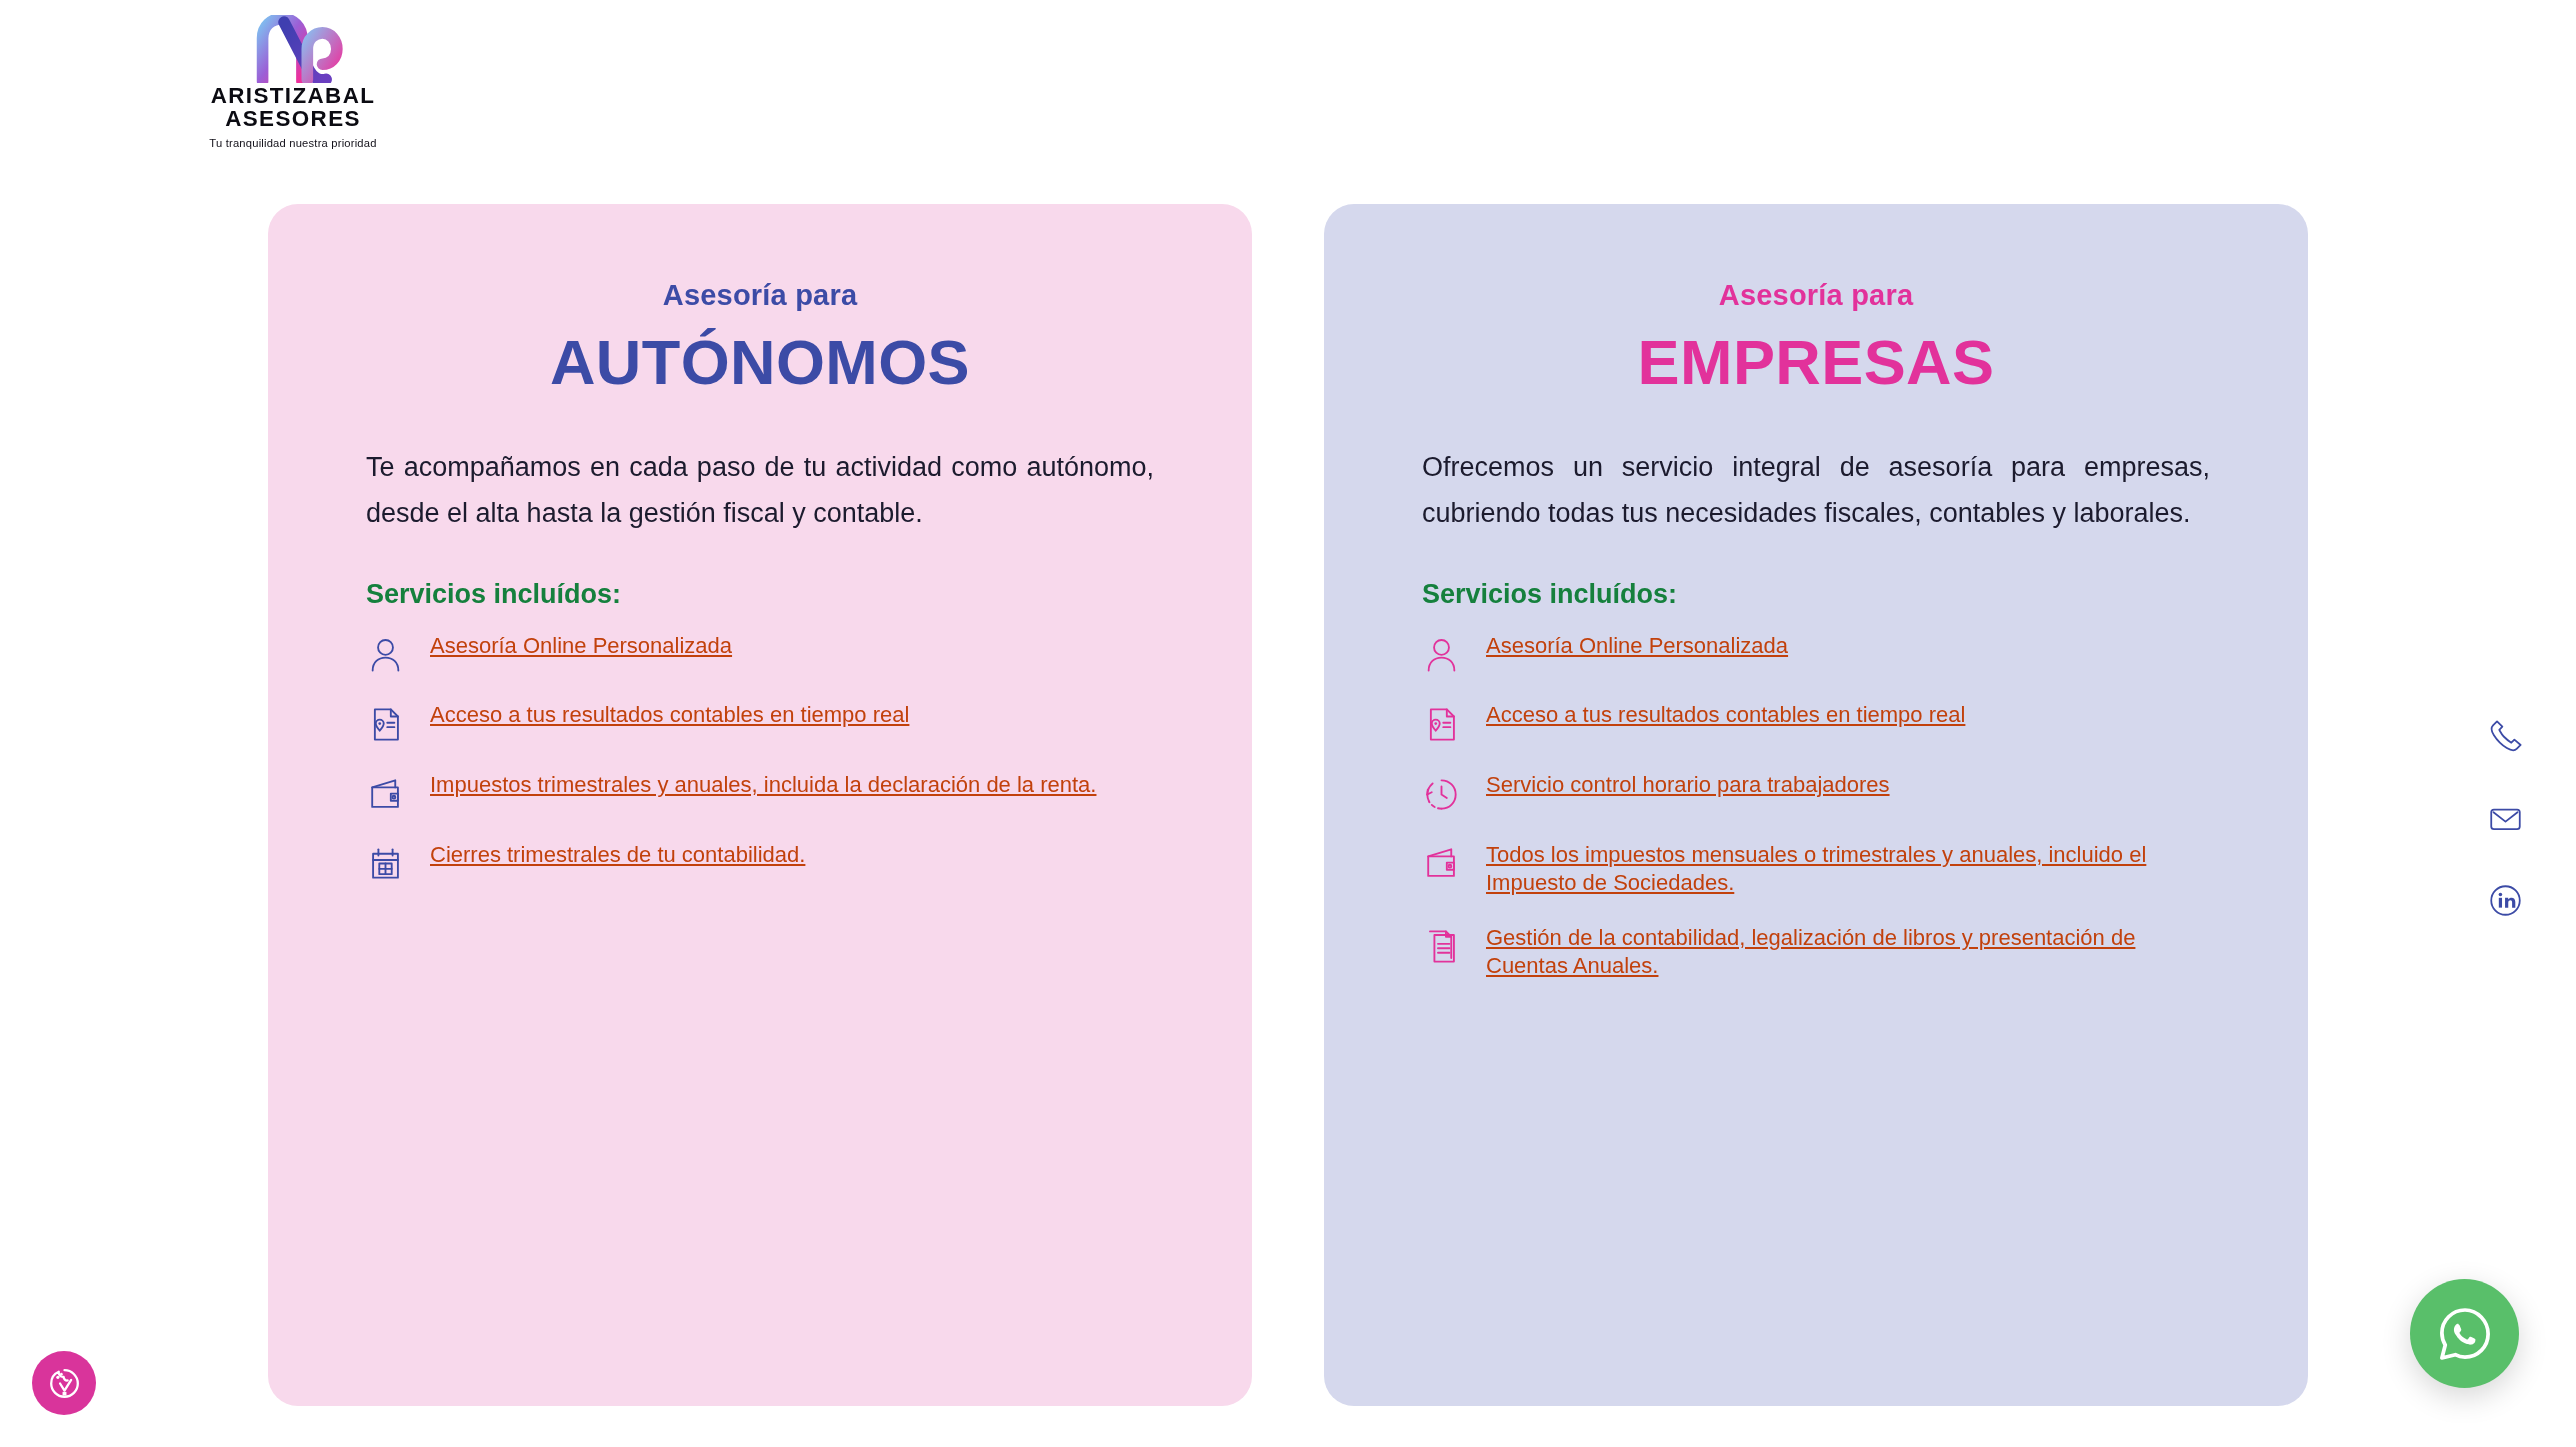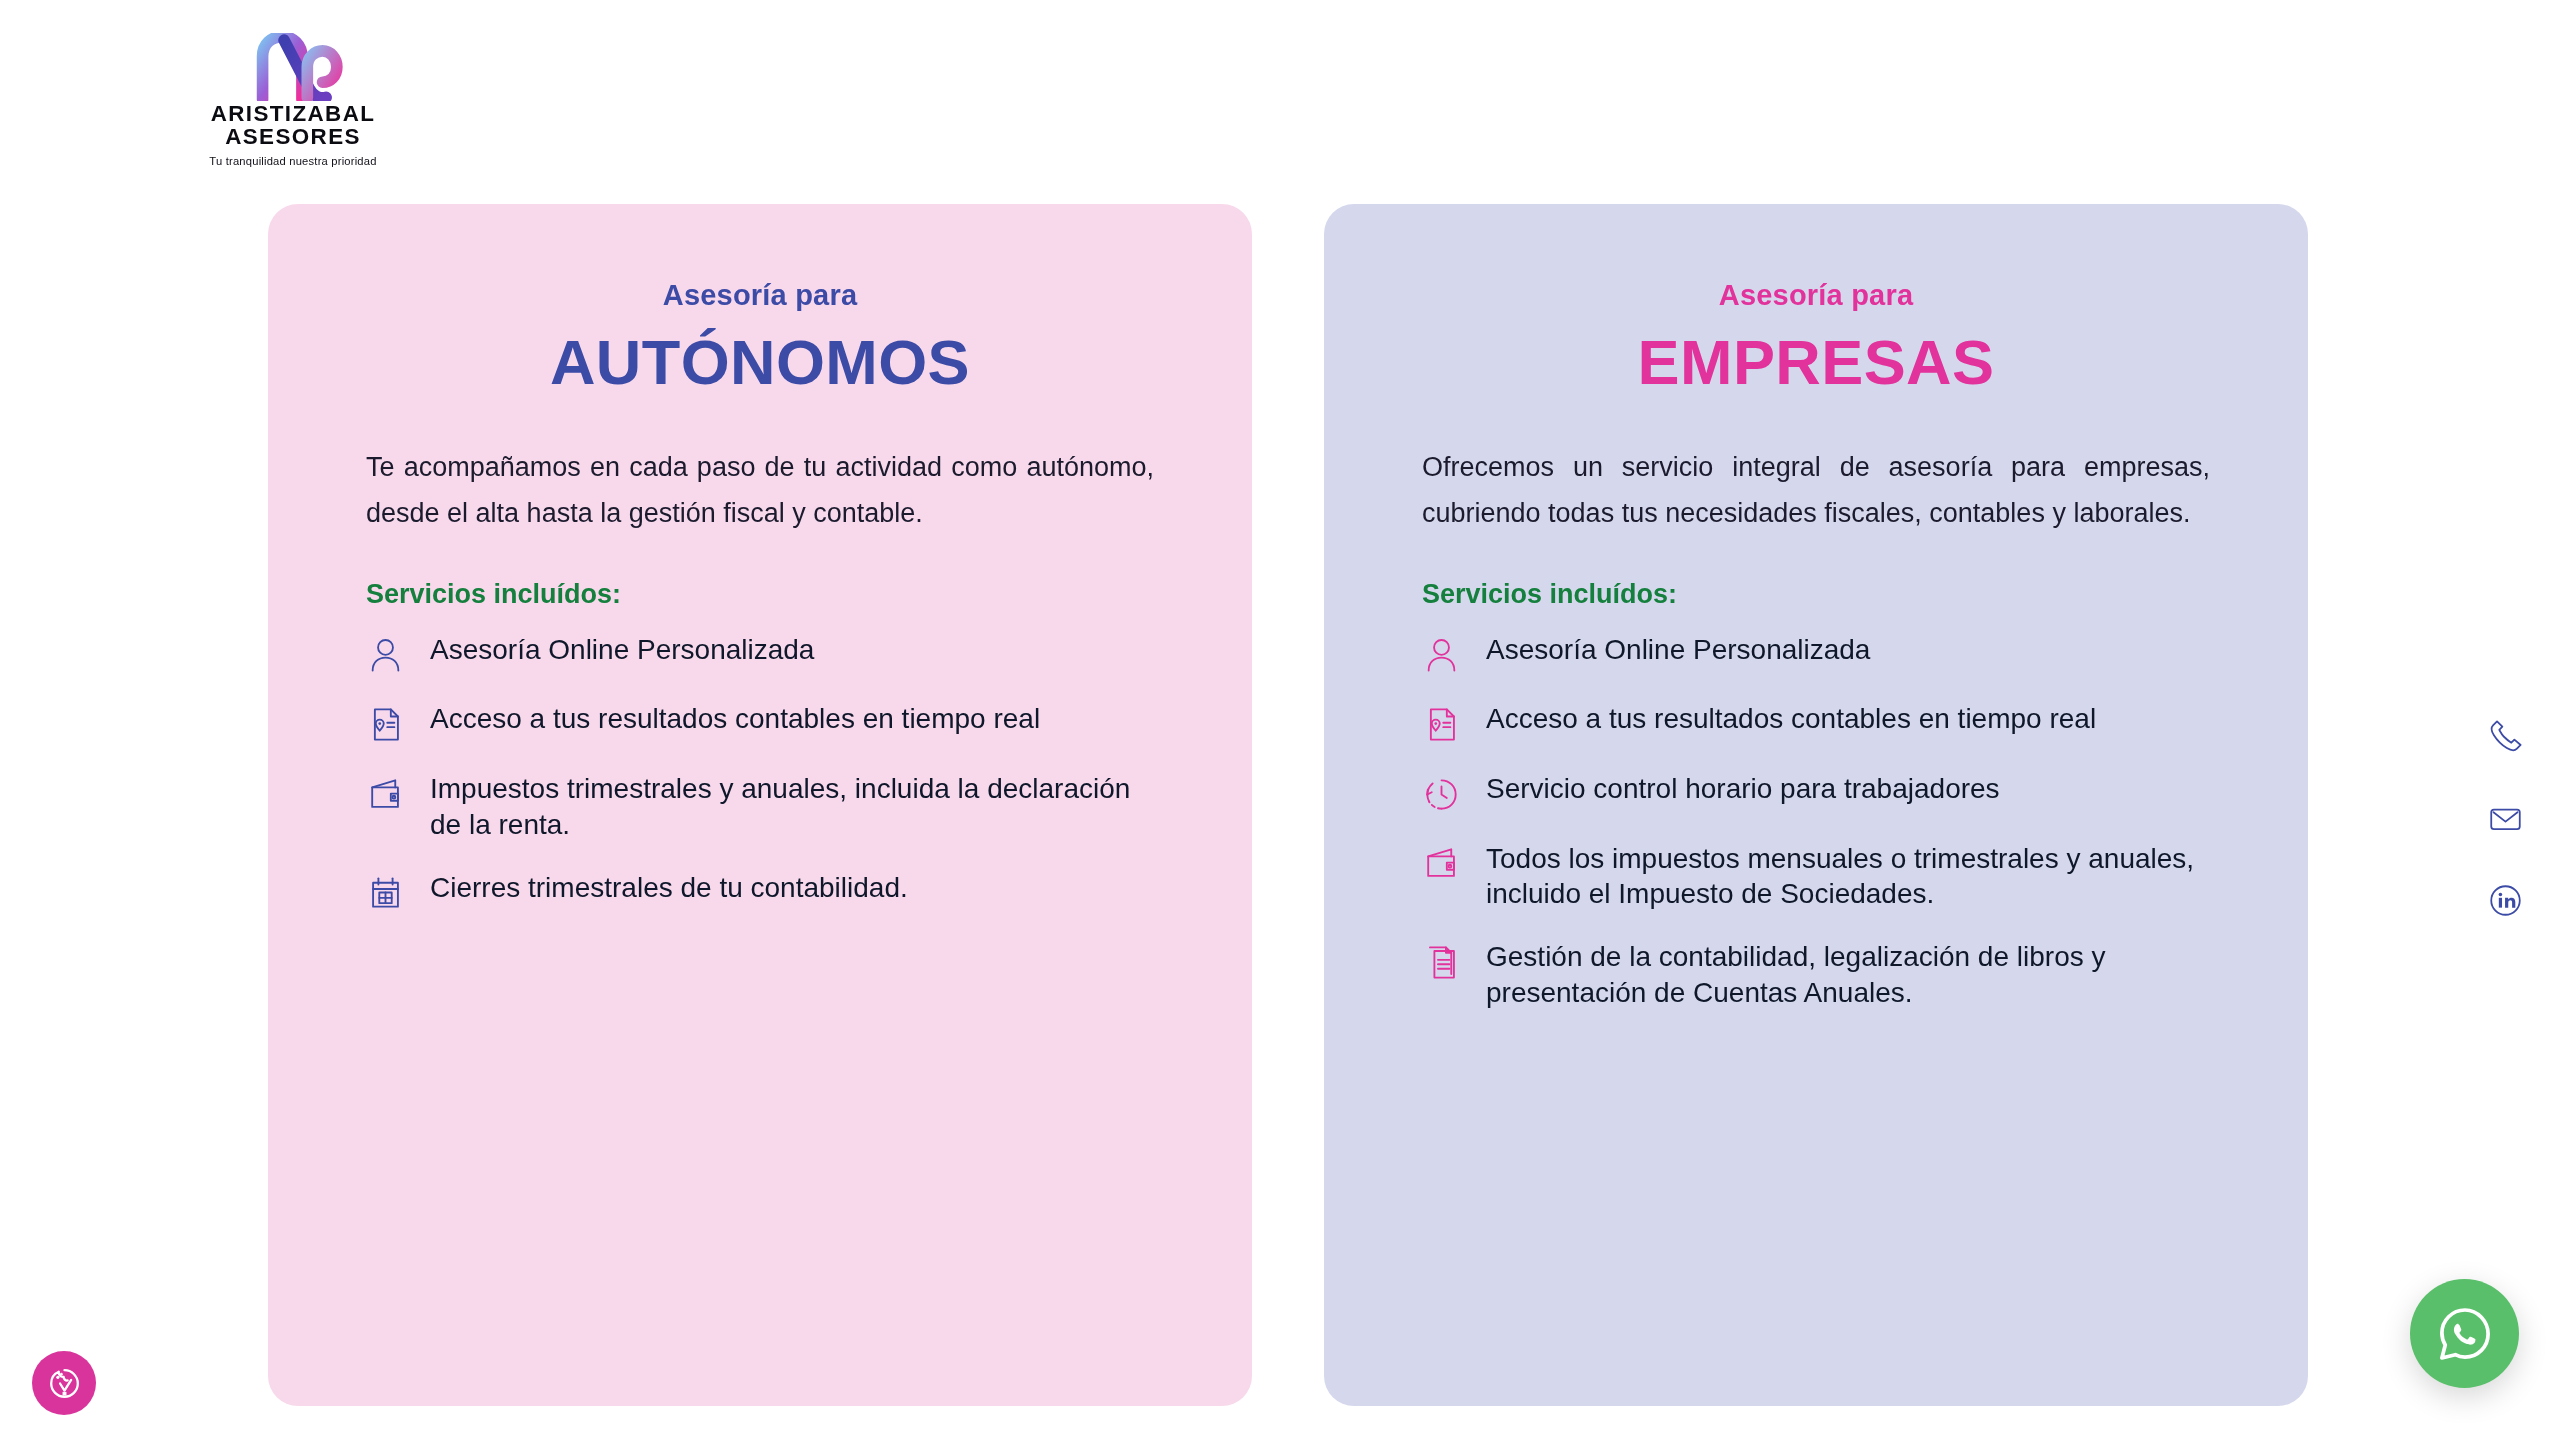--- a/index.html
+++ b/index.html
@@ -27,21 +27,21 @@
   .site-header {
     position: absolute;
     left: 0; top: 0;
     width: 2576px; height: 193px;
     background: #ffffff;
     z-index: 20;
   }
 
   .logo-block {
     position: absolute;
-    left: 191px; top: 33px;
+    left: 191px; top: 15px;
     width: 204px;
     text-align: center;
     user-select: none;
   }
   .logo-mark { width: 100%; height: 68px; display: block; }
   .logo-wordmark {
     margin-top: 1.8px;
     font-family: "Liberation Sans", sans-serif;
     font-weight: 700;
     font-size: 22.4px;
@@ -167,23 +167,24 @@
     margin-top: 27px;
   }
   .feature-item:first-child { margin-top: 12.5px; }
   .feature-icon {
     flex: 0 0 39px;
     width: 39px; height: 39px;
     margin-top: 3.6px;
   }
   .feature-icon svg { width: 39px; height: 39px; display: block; }
   .feature-text {
-    font-size: 28px;
+    font-size: 22px;
     line-height: 1.28;
-    color: #0f172a;
+    color: #c2410c;
+    text-decoration: underline;
   }
 
   
   .social-rail {
     position: absolute;
     right: 50px; top: 716px;
     display: flex;
     flex-direction: column;
     align-items: center;
     gap: 41px;

